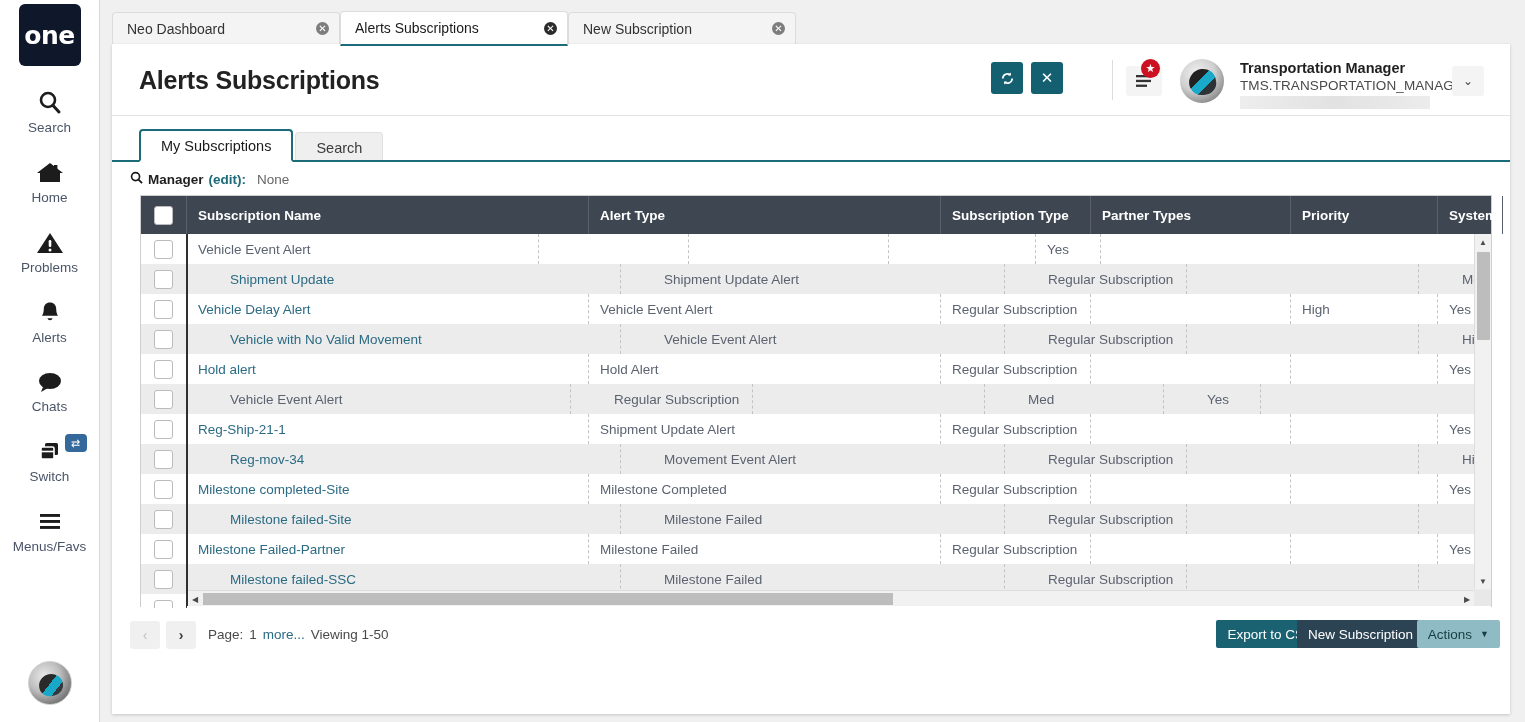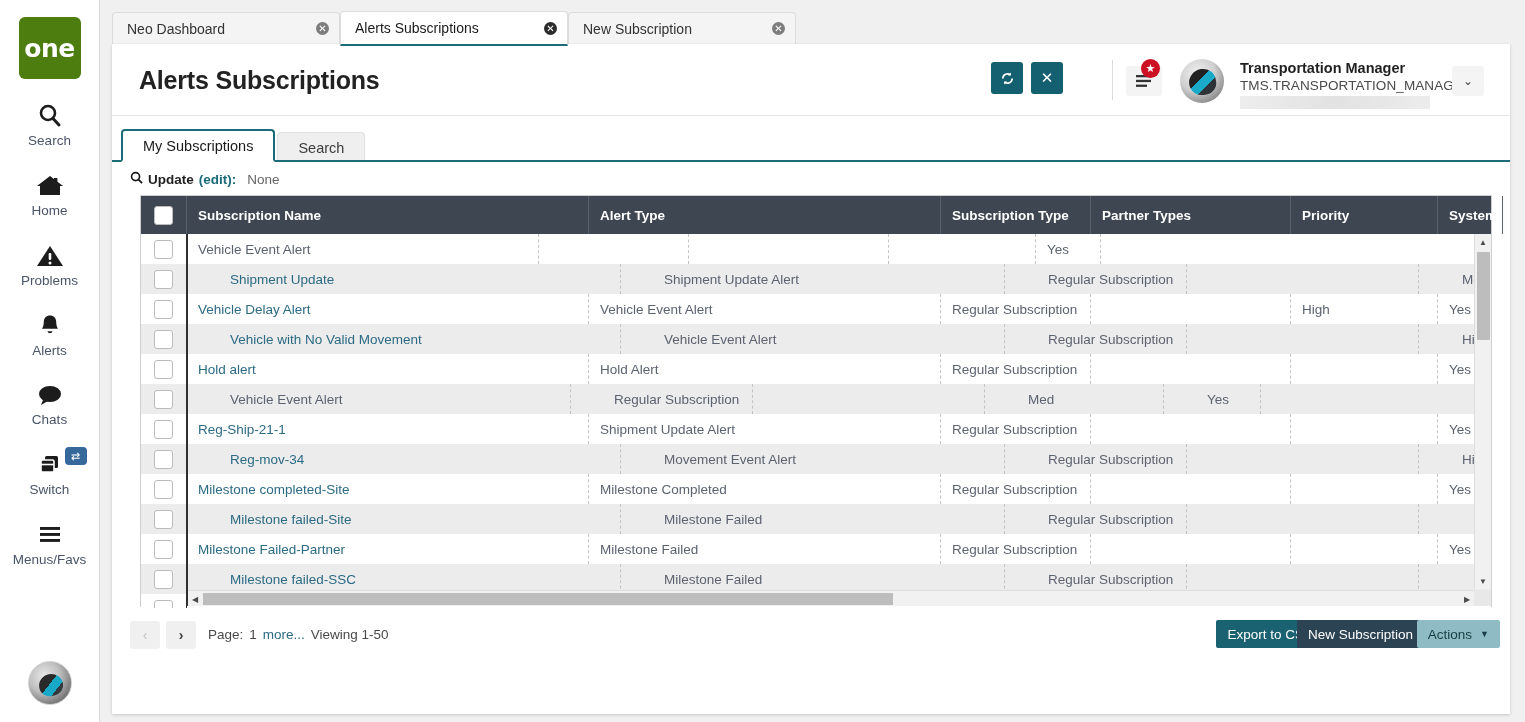--- a/index.html
+++ b/index.html
@@ -13,22 +13,22 @@
 
   #app { position: relative; width: 1525px; height: 722px; background: #f0f0f0; }
 
   
   #rail {
     position: absolute; left: 0; top: 0; width: 100px; height: 722px;
     background: #ffffff; border-right: 1px solid #d8d8d8;
     display: flex; flex-direction: column; align-items: center;
   }
   #logo {
-    width: 62px; height: 62px; margin-top: 17px; border-radius: 6px;
-    background: #4d7c0f; color: #fff;
+    width: 62px; height: 62px; margin-top: 4px; border-radius: 6px;
+    background: #0f172a; color: #fff;
     display: flex; align-items: center; justify-content: center;
     font-size: 25px; font-weight: 700; letter-spacing: -.5px;
     font-family: "DejaVu Sans", sans-serif;
   }
   .rail-item {
     width: 100px; margin-top: 22px;
     display: flex; flex-direction: column; align-items: center;
     cursor: pointer; position: relative;
   }
   .rail-ico { height: 30px; display:flex; align-items:center; justify-content:center; color:#1c1c1c; }
@@ -120,21 +120,21 @@
     position: absolute; left: 1128px; top: 52px; width: 190px; height: 13px;
     background: linear-gradient(90deg,#ededed,#e2e2e2,#ececec);
   }
   #hdr-caret {
     position: absolute; left: 1340px; top: 22px; width: 32px; height: 30px;
     background: #f4f4f4; border-radius: 3px; cursor: pointer;
     display: flex; align-items: center; justify-content: center; color: #4a4a4a; font-size: 12px;
   }
 
   
-  #itabs { position: relative; height: 33px; margin-top: 13px; padding-left: 9px; }
+  #itabs { position: relative; height: 33px; margin-top: 13px; padding-left: 27px; }
   #itab-underline { position: absolute; left: 0; right: 0; bottom: 0; height: 2px; background: #1c6b78; }
   .itab {
     position: relative; float: left; height: 33px; padding: 0 20px;
     display: flex; align-items: center; font-size: 14.5px; cursor: pointer;
     border-radius: 4px 4px 0 0;
   }
   .itab.sel { background: #fff; border: 2px solid #1c6b78; border-bottom: 2px solid #fff; color: #1a1a1a; font-weight: 400; z-index: 4; }
   .itab.unsel { background: #efefef; border: 1px solid #e0e0e0; border-bottom: none; color: #3b3b3b; margin-left: 2px; margin-top: 3px; height: 30px; }
 
   
@@ -353,21 +353,21 @@
       <div id="itab-underline"></div>
     </div>
 
     <div id="filters">
       <span class="fl-ico">
         <svg width="13" height="13" viewBox="0 0 14 14">
             <circle cx="6" cy="6" r="4.3" fill="none" stroke="#1a1a1a" stroke-width="1.8"></circle>
             <line x1="9.2" y1="9.2" x2="13" y2="13" stroke="#1a1a1a" stroke-width="2"></line>
           </svg>
       </span>
-      <span class="fl-lbl">Update</span>
+      <span class="fl-lbl">Manager</span>
       <span class="fl-edit">(edit):</span>
       <span class="fl-val">None</span>
     </div>
 
     <div id="gridwrap">
       <div id="ghead">
           <div class="gh cb" style="width: 46px; flex: 0 0 auto;">
             <div class="chk"></div>
           </div>
           <div class="gh" style="width: 402px; flex: 0 0 auto;">Subscription Name</div>

